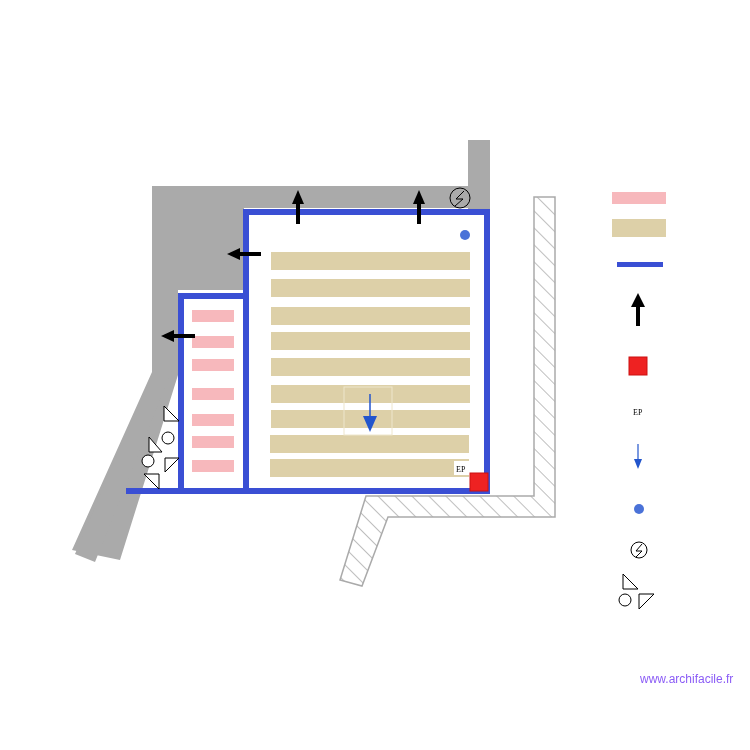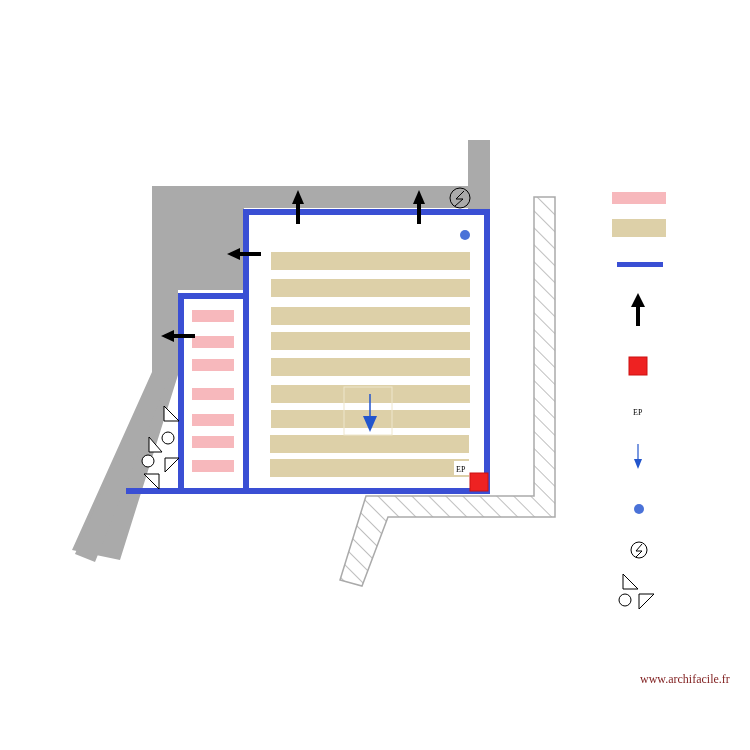--- a/index.html
+++ b/index.html
@@ -1,18 +1,18 @@
 <!DOCTYPE html>
 <html><head>
 <meta charset="utf-8">
 <style>
   html, body { margin:0; padding:0; background:#ffffff; }
   body { width:750px; height:750px; position:relative; overflow:hidden; font-family:"Liberation Sans", sans-serif; }
   #plan { position:absolute; left:0; top:0; }
-  .watermark { position:absolute; left:640px; top:672px; font-size:12px; color:#7f1d1d; font-family:Liberation Serif, serif; }
+  .watermark { position:absolute; left:640px; top:672px; font-size:12px; color:#8b5cf6; font-family:Liberation Sans, sans-serif; }
   .ep { font-family:"Liberation Serif", serif; font-size:8px; }
 </style>
 </head>
 <body>
 
 <svg id="plan" width="750" height="750" viewBox="0 0 750 750" xmlns="http://www.w3.org/2000/svg">
   <defs>
     <pattern id="hatch" patternUnits="userSpaceOnUse" width="12" height="12" patternTransform="rotate(-45)">
       <line x1="0" y1="0" x2="0" y2="12" stroke="#aaaaaa" stroke-width="1.5"></line>
     </pattern>

